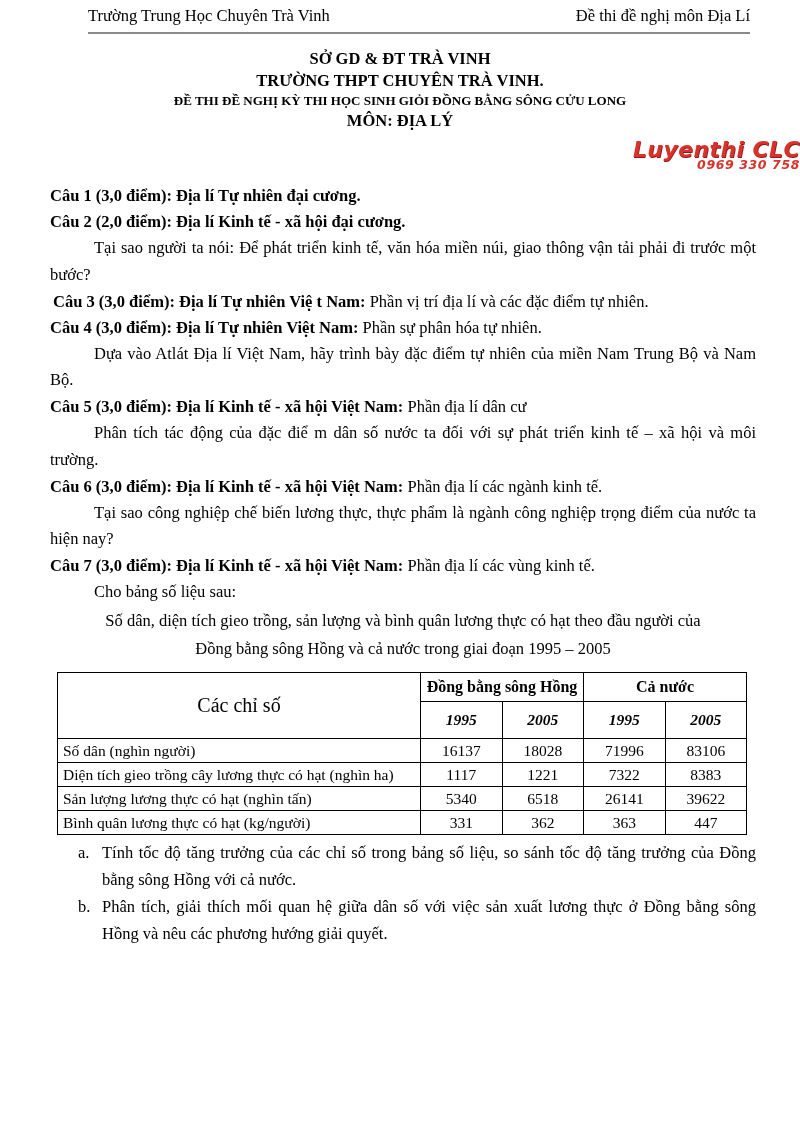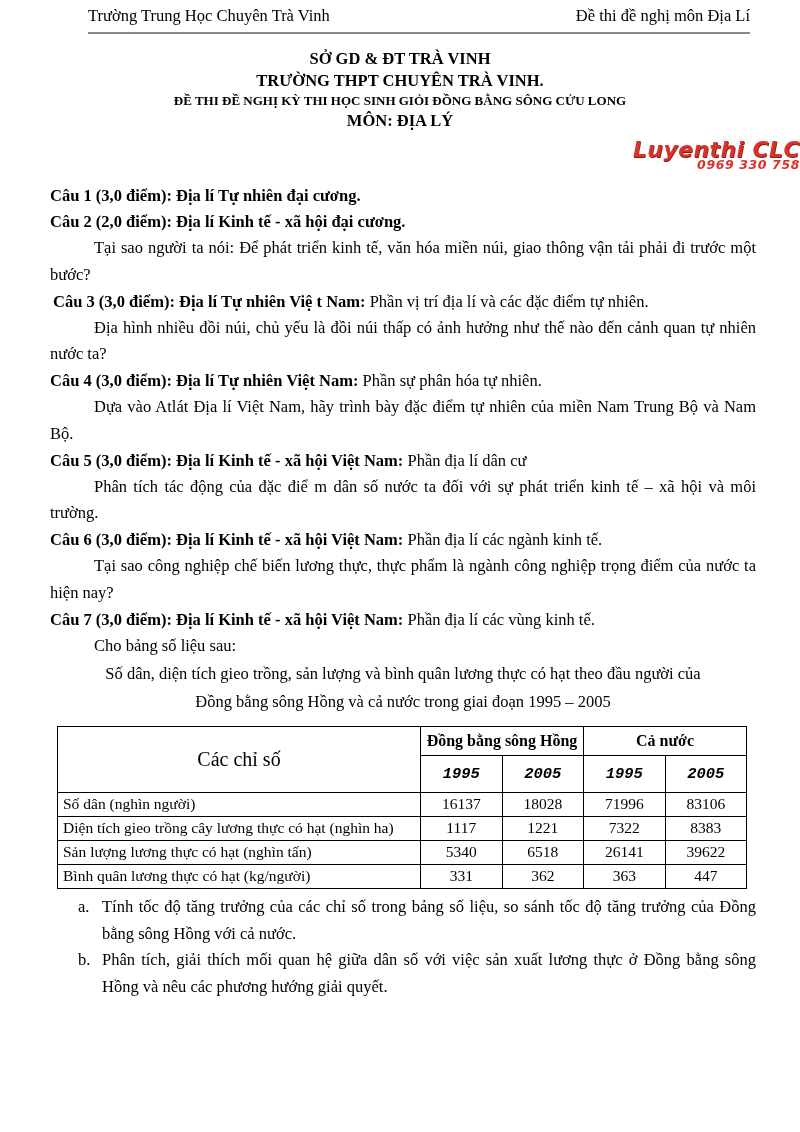--- a/index.html
+++ b/index.html
@@ -146,21 +146,20 @@
   }
   th.col-label   { width: 352px; text-align: center; font-weight: normal; font-size: 20px;}
   th.grp-dbsh    { text-align: center; font-weight: bold; font-size: 16px; }
   th.grp-canuoc  { text-align: center; font-weight: bold; font-size: 16px; }
   th.yr {
     text-align: center;
     font-weight: bold;
     font-style: italic;
     font-size: 15.5px;
     height: 34px;
-    font-family: Liberation Mono, monospace;
   }
   th.yr.dbsh-y { width: 88px; }
   th.yr.cn-y   { width: 72px; }
   td.ind-name  { text-align: left; white-space: nowrap; font-size: 15.5px; margin-top: 40px; }
   td.num       { text-align: center; font-size: 15.5px; }
   tr.hdr-top th { height: 26px; }
   tbody tr td  { height: 21px; }
 
   
   .sub-list {
@@ -218,21 +217,20 @@
       <p class="q-head">
         <span class="lead">Câu 2 (2,0 điểm): Địa lí Kinh tế - xã hội đại cương.</span><span class="tail"></span>
       </p>
       <p class="q-body">Tại sao người ta nói: Để phát triển kinh tế, văn hóa miền núi, giao thông vận tải phải đi trước một bước?</p>
     </div>
 
     <div class="q-block indented">
       <p class="q-head">
         <span class="lead">Câu 3 (3,0 điểm): Địa lí Tự nhiên Việ t Nam:</span><span class="tail"> Phần vị trí địa lí và các đặc điểm tự nhiên.</span>
       </p>
-      <p class="q-body">Địa hình nhiều đồi núi, chủ yếu là đồi núi thấp có ảnh hưởng như thế nào đến cảnh quan tự nhiên nước ta?</p>
     </div>
 
     <div class="q-block">
       <p class="q-head">
         <span class="lead">Câu 4 (3,0 điểm): Địa lí Tự nhiên Việt Nam:</span><span class="tail"> Phần sự phân hóa tự nhiên.</span>
       </p>
       <p class="q-body">Dựa vào Atlát Địa lí Việt Nam, hãy trình bày đặc điểm tự nhiên của miền Nam Trung Bộ và Nam Bộ.</p>
     </div>
 
     <div class="q-block">

